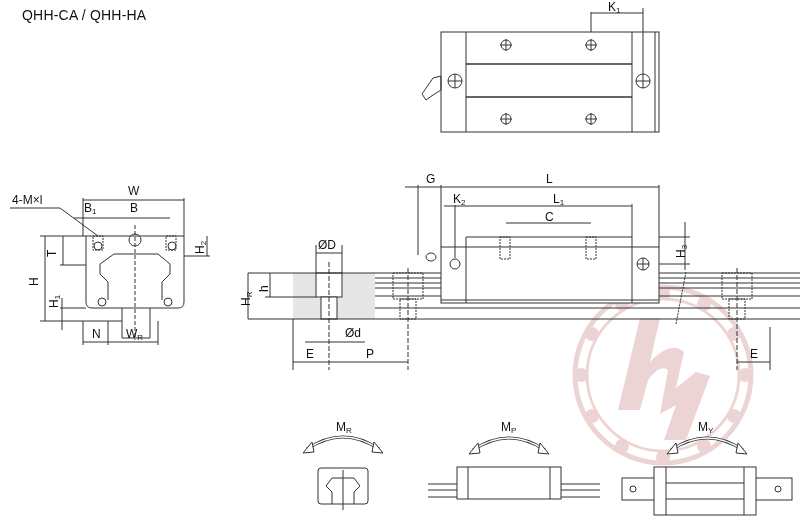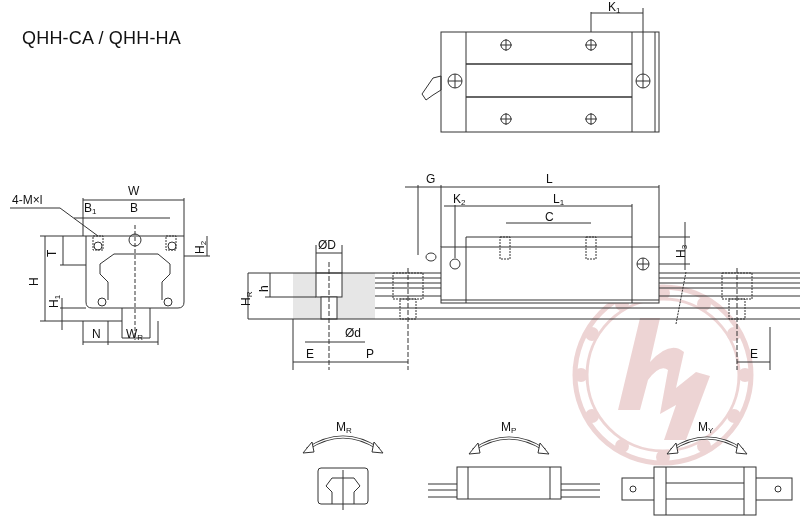--- a/index.html
+++ b/index.html
@@ -1,17 +1,17 @@
 <!DOCTYPE html>
 <html><head>
 <meta charset="utf-8">
 <style>
   html, body { margin:0; padding:0; background:#ffffff; }
   body { width:800px; height:525px; position:relative; overflow:hidden; font-family:"Liberation Sans", sans-serif; }
-  .title { position:absolute; left:22px; top:28px; font-size:18px; color:#111; letter-spacing:0.2px; }
+  .title { position:absolute; left:22px; top:7px; font-size:14px; color:#111; letter-spacing:0.2px; }
   svg { position:absolute; left:0; top:0; }
   .lbl { font-family:"Liberation Sans", sans-serif; font-size:12px; fill:#111; }
   .sub { font-size:8px; }
 </style>
 </head>
 <body>
 
 <div class="title">QHH-CA / QHH-HA</div>
 
 <svg width="800" height="525" viewBox="0 0 800 525">

